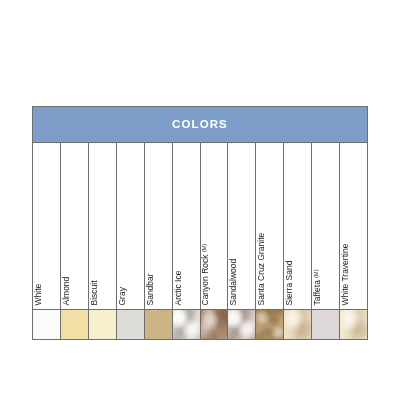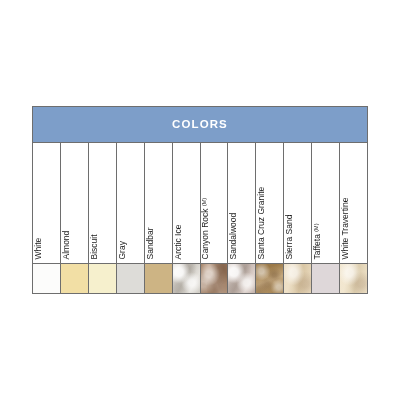--- a/index.html
+++ b/index.html
@@ -13,21 +13,21 @@
     font-family: "Liberation Sans", sans-serif;
     overflow: hidden;
     position: relative;
   }
 
   #color-chart {
     position: absolute;
     left: 32px;
     top: 106px;
     width: 336px;
-    height: 188px;
+    height: 234px;
     box-sizing: border-box;
     border: 1px solid #6e6e6e;
     background: #bef264;
     display: flex;
     flex-direction: column;
   }
 
   
   .chart-header {
     height: 35px;

